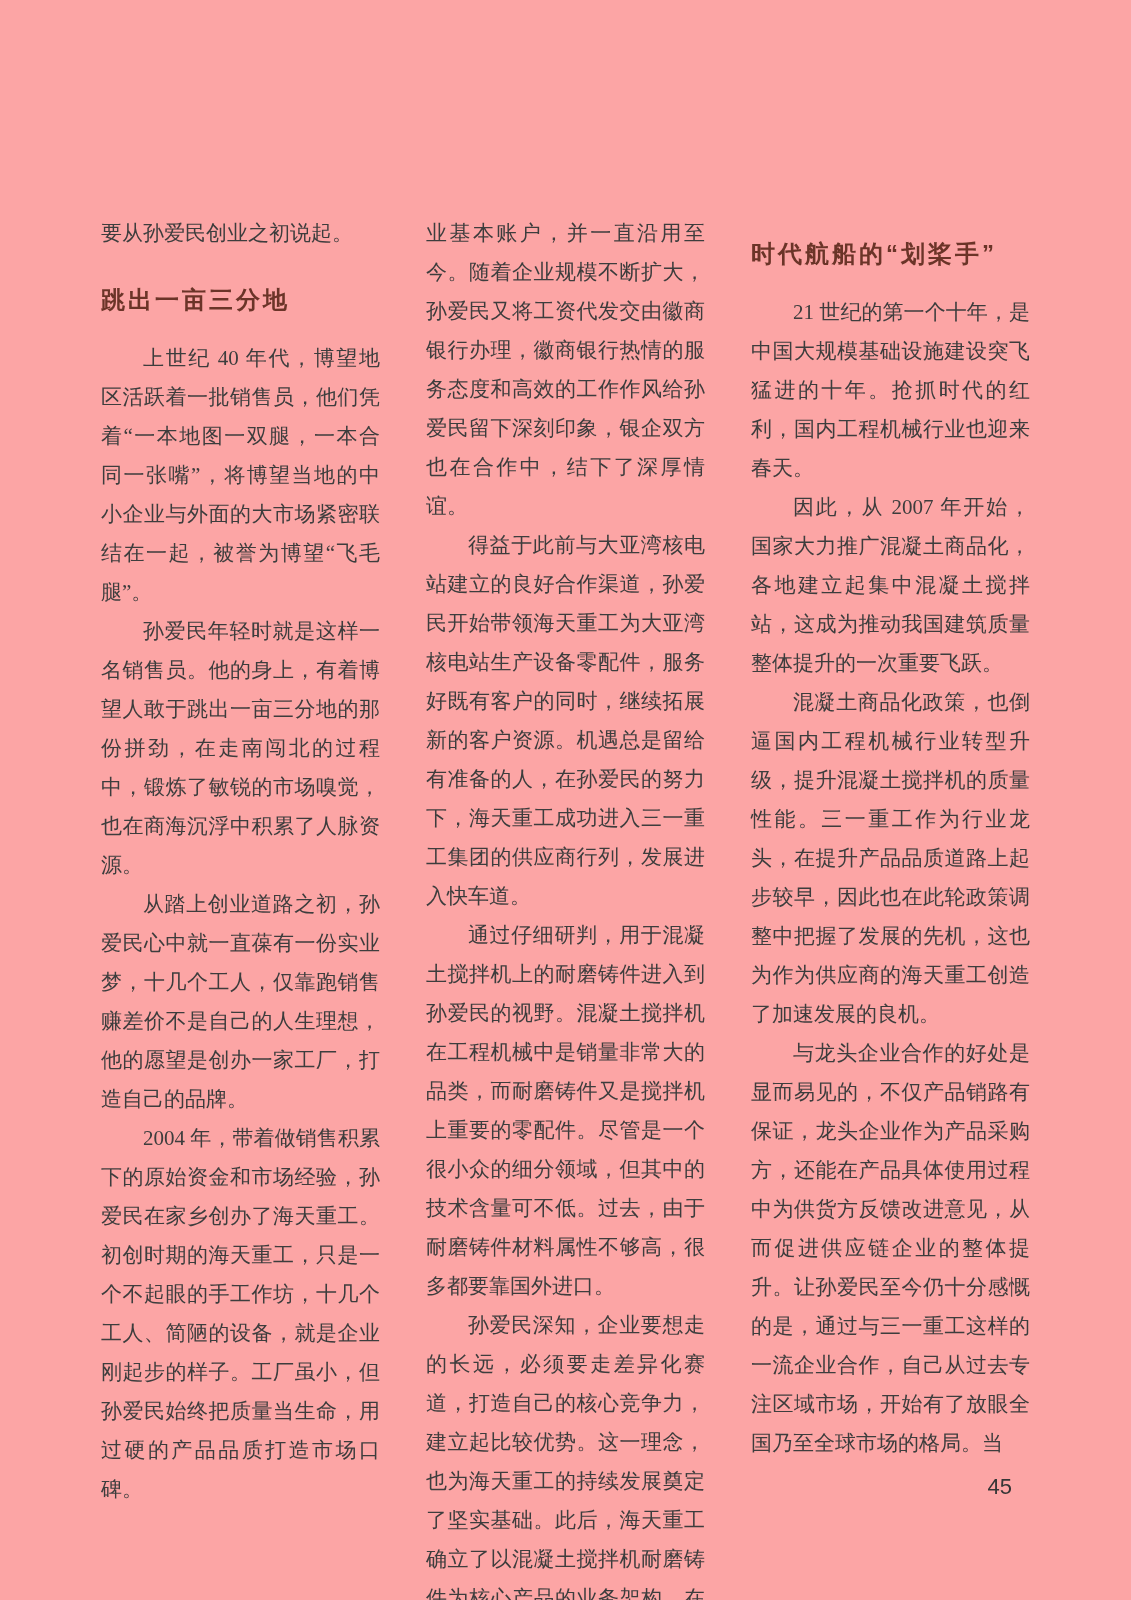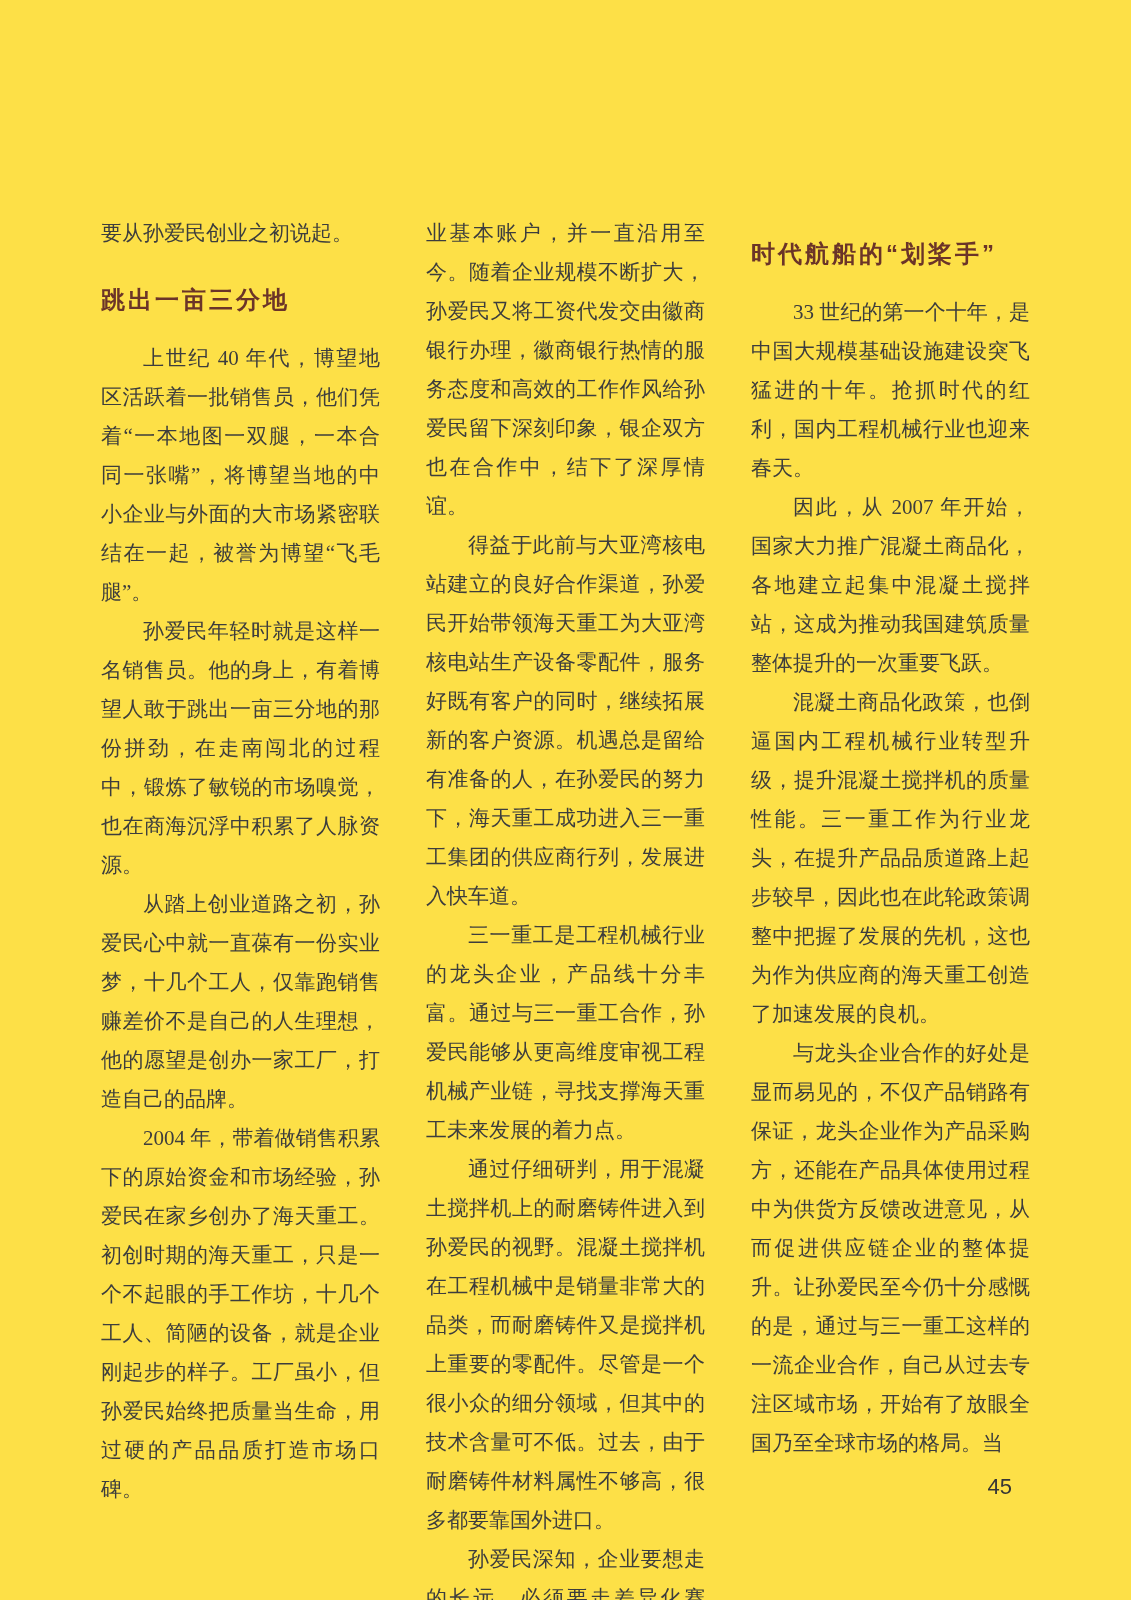--- a/index.html
+++ b/index.html
@@ -4,21 +4,21 @@
 <style>
   html, body {
     margin: 0;
     padding: 0;
     background: #ffffff;
   }
   .page {
     position: relative;
     width: 1131px;
     height: 1600px;
-    background: #fde047;
+    background: #fca5a5;
     overflow: hidden;
     font-family: "Liberation Serif", "DejaVu Serif", serif;
   }
   .content {
     position: absolute;
     left: 101px;
     top: 214px;
     display: flex;
     gap: 46px;
   }
@@ -74,28 +74,27 @@
       <p class="para">上世纪 40 年代，博望地区活跃着一批销售员，他们凭着“一本地图一双腿，一本合同一张嘴”，将博望当地的中小企业与外面的大市场紧密联结在一起，被誉为博望“飞毛腿”。</p>
       <p class="para">孙爱民年轻时就是这样一名销售员。他的身上，有着博望人敢于跳出一亩三分地的那份拼劲，在走南闯北的过程中，锻炼了敏锐的市场嗅觉，也在商海沉浮中积累了人脉资源。</p>
       <p class="para">从踏上创业道路之初，孙爱民心中就一直葆有一份实业梦，十几个工人，仅靠跑销售赚差价不是自己的人生理想，他的愿望是创办一家工厂，打造自己的品牌。</p>
       <p class="para">2004 年，带着做销售积累下的原始资金和市场经验，孙爱民在家乡创办了海天重工。初创时期的海天重工，只是一个不起眼的手工作坊，十几个工人、简陋的设备，就是企业刚起步的样子。工厂虽小，但孙爱民始终把质量当生命，用过硬的产品品质打造市场口碑。</p>
 
     </div>
 
     <div class="column">
       <p class="cont">业基本账户，并一直沿用至今。随着企业规模不断扩大，孙爱民又将工资代发交由徽商银行办理，徽商银行热情的服务态度和高效的工作作风给孙爱民留下深刻印象，银企双方也在合作中，结下了深厚情谊。</p>
       <p class="para">得益于此前与大亚湾核电站建立的良好合作渠道，孙爱民开始带领海天重工为大亚湾核电站生产设备零配件，服务好既有客户的同时，继续拓展新的客户资源。机遇总是留给有准备的人，在孙爱民的努力下，海天重工成功进入三一重工集团的供应商行列，发展进入快车道。</p>
-      <p class="para">三一重工是工程机械行业的龙头企业，产品线十分丰富。通过与三一重工合作，孙爱民能够从更高维度审视工程机械产业链，寻找支撑海天重工未来发展的着力点。</p>
       <p class="para">通过仔细研判，用于混凝土搅拌机上的耐磨铸件进入到孙爱民的视野。混凝土搅拌机在工程机械中是销量非常大的品类，而耐磨铸件又是搅拌机上重要的零配件。尽管是一个很小众的细分领域，但其中的技术含量可不低。过去，由于耐磨铸件材料属性不够高，很多都要靠国外进口。</p>
       <p class="para">孙爱民深知，企业要想走的长远，必须要走差异化赛道，打造自己的核心竞争力，建立起比较优势。这一理念，也为海天重工的持续发展奠定了坚实基础。此后，海天重工确立了以混凝土搅拌机耐磨铸件为核心产品的业务架构，在此基础上不断丰富产品线。</p>
     </div>
 
     <div class="column">
       <h3 class="col-heading first">时代航船的“划桨手”</h3>
-      <p class="para">33 世纪的第一个十年，是中国大规模基础设施建设突飞猛进的十年。抢抓时代的红利，国内工程机械行业也迎来春天。</p>
+      <p class="para">21 世纪的第一个十年，是中国大规模基础设施建设突飞猛进的十年。抢抓时代的红利，国内工程机械行业也迎来春天。</p>
       <p class="para">因此，从 2007 年开始，国家大力推广混凝土商品化，各地建立起集中混凝土搅拌站，这成为推动我国建筑质量整体提升的一次重要飞跃。</p>
       <p class="para">混凝土商品化政策，也倒逼国内工程机械行业转型升级，提升混凝土搅拌机的质量性能。三一重工作为行业龙头，在提升产品品质道路上起步较早，因此也在此轮政策调整中把握了发展的先机，这也为作为供应商的海天重工创造了加速发展的良机。</p>
       <p class="para">与龙头企业合作的好处是显而易见的，不仅产品销路有保证，龙头企业作为产品采购方，还能在产品具体使用过程中为供货方反馈改进意见，从而促进供应链企业的整体提升。让孙爱民至今仍十分感慨的是，通过与三一重工这样的一流企业合作，自己从过去专注区域市场，开始有了放眼全国乃至全球市场的格局。当</p>
     </div>
 
   </div>
 
   <div class="page-number">45</div>
 
 </div>

